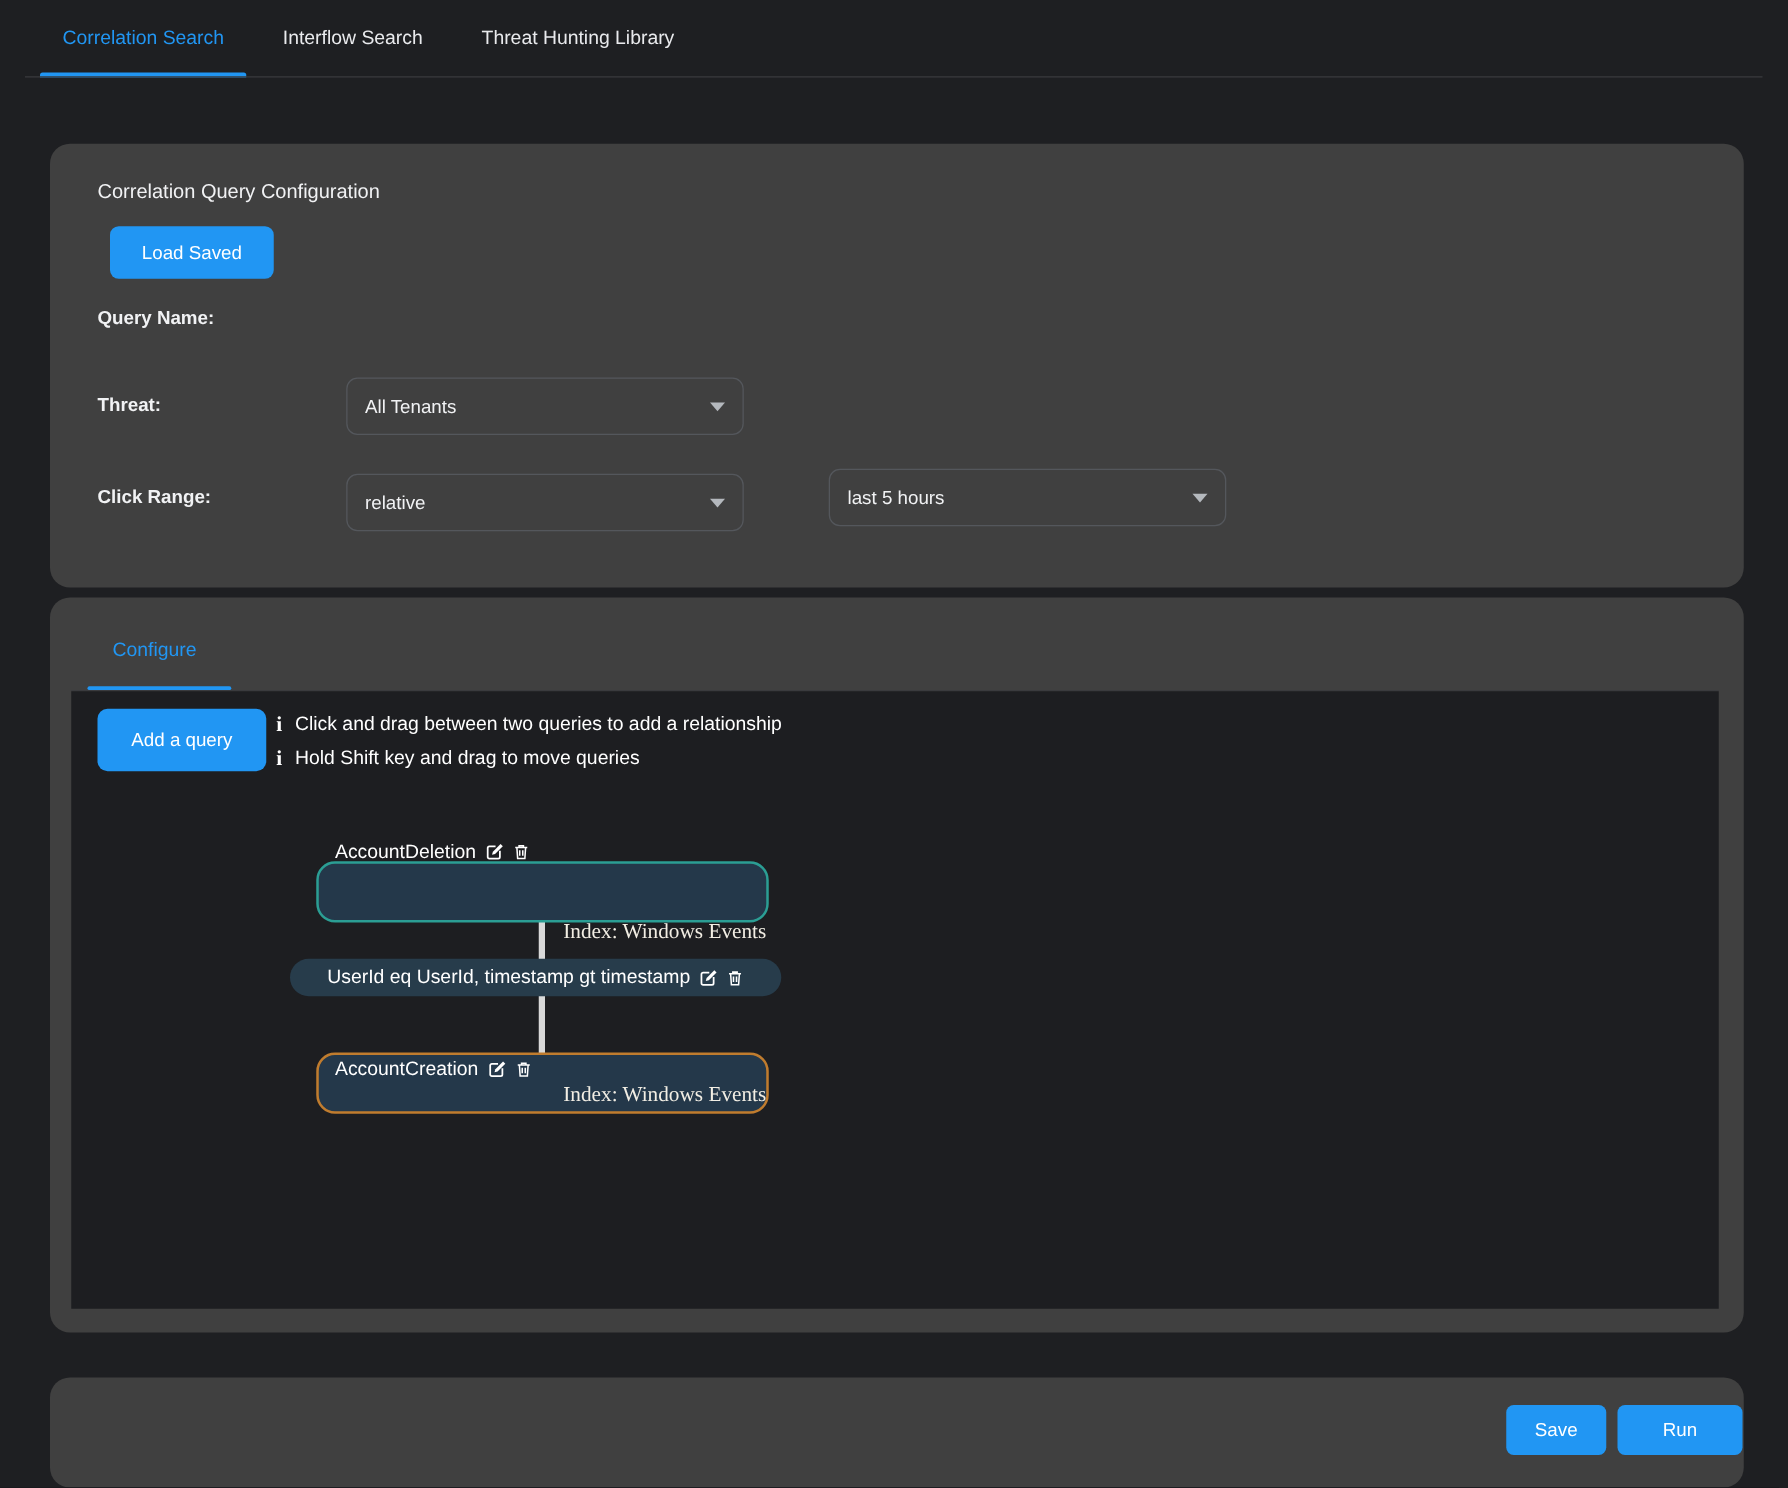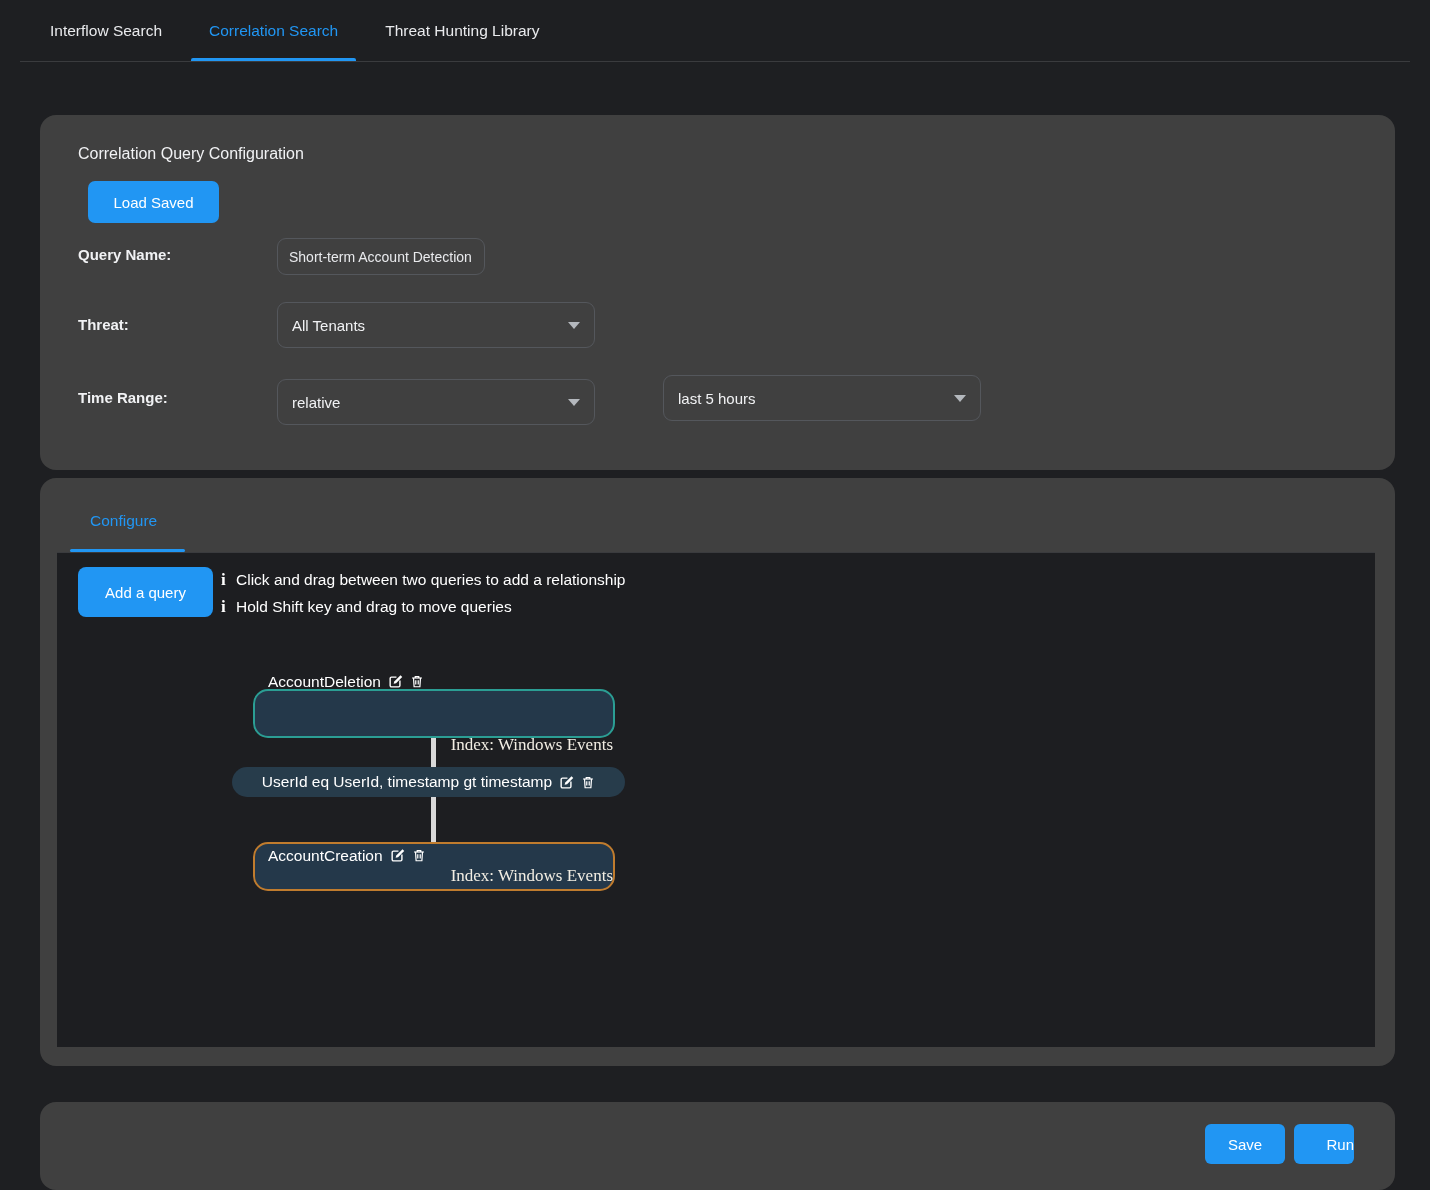--- a/index.html
+++ b/index.html
@@ -75,55 +75,54 @@
     position:absolute; left:175px; top:214px; width:393px; height:30px;
     background:#273c4b; border-radius:15px;
     display:flex; align-items:center; justify-content:center; gap:7px; cursor:pointer;
   }
   .rel-text { font-size:15.5px; color:#fff; }
 
   .icon-btn { display:inline-flex; align-items:center; cursor:pointer; }
 
   
   .btn-save { position:absolute; left:1165px; top:22px; width:80px; height:40px; }
-  .btn-run  { position:absolute; left:1254px; top:22px; width:60px; height:40px;text-align:right; }
+  .btn-run  { position:absolute; left:1254px; top:22px; width:100px; height:40px; }
 </style>
 </head>
 <body>
 
 <div class="page">
 
   <nav class="tabbar">
+    <div class="tab active">
+      <span>Correlation Search</span>
+    </div>
     <div class="tab">
       <span>Interflow Search</span>
     </div>
-    <div class="tab active">
-      <span>Correlation Search</span>
-    </div>
     <div class="tab">
       <span>Threat Hunting Library</span>
     </div>
   </nav>
   <div class="tab-divider"></div>
 
   <section class="panel config-panel">
     <h2 class="panel-title">Correlation Query Configuration</h2>
 
     <button class="btn btn-load">Load Saved</button>
 
     <label class="form-label" style="top:131px;">Query Name:</label>
-    <input class="text-input" style="top: 123px;" value="Short-term Account Detection">
 
     <label class="form-label" style="top:201px;">Threat:</label>
     <div class="select" style="left:237px; top:187px;">
       <span>All Tenants</span>
       <span class="caret"></span>
     </div>
 
-    <label class="form-label" style="top:274px;">Time Range:</label>
+    <label class="form-label" style="top:274px;">Click Range:</label>
     <div class="select" style="left:237px; top:264px;">
       <span>relative</span>
       <span class="caret"></span>
     </div>
     <div class="select" style="left:623px; top:260px;">
       <span>last 5 hours</span>
       <span class="caret"></span>
     </div>
   </section>
 

